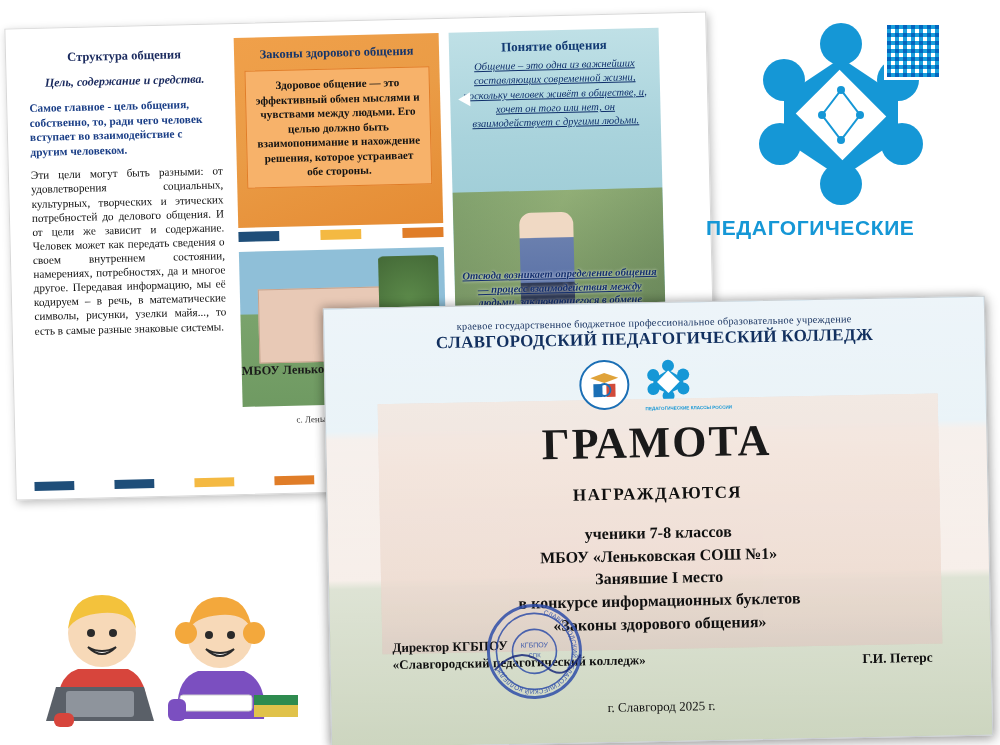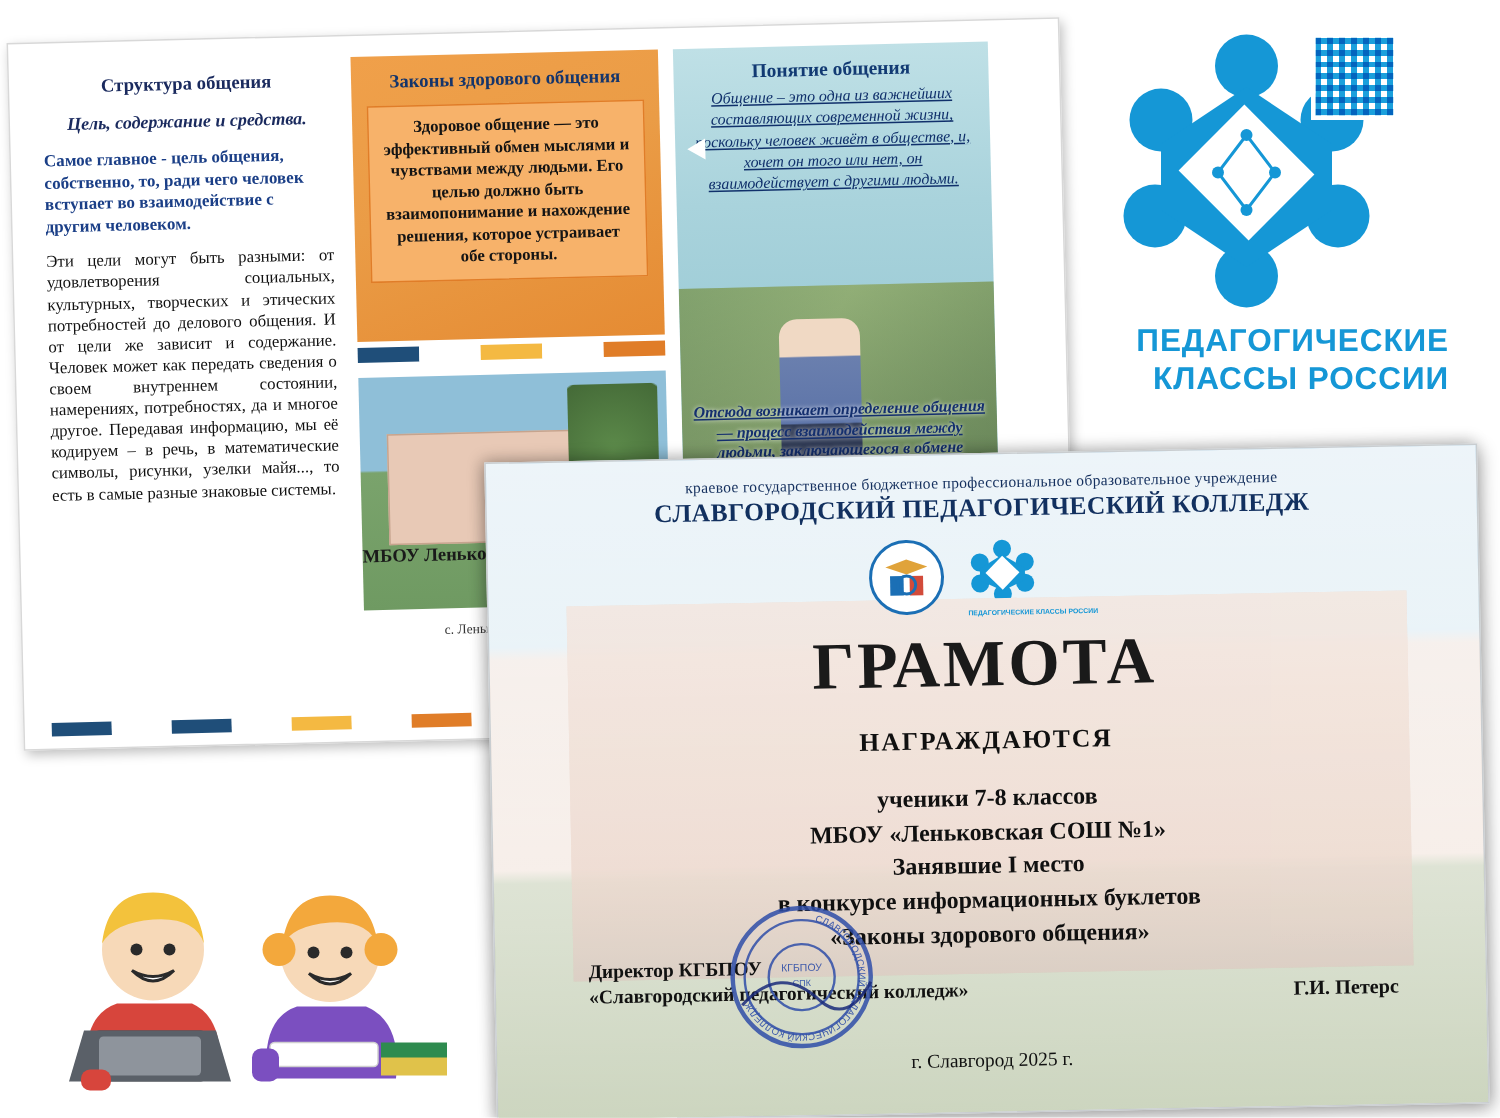--- a/index.html
+++ b/index.html
@@ -211,24 +211,24 @@
     position: absolute;
     left: 18px; bottom: 8px;
     width: 360px; height: 9px;
     display: flex;
   }
   .slide-bottom-bars div { flex: 1; height: 100%; }
 
   
   .logo-block {
     position: absolute;
-    right: 34px;
+    right: 24px;
     top: 18px;
     width: 270px;
-    text-align: right;
+    text-align: left;
   }
   .logo-mark {
     position: relative;
     width: 190px;
     height: 190px;
     margin: 0 auto;
   }
   .logo-qr {
     position: absolute;
     right: -6px;
@@ -468,21 +468,20 @@
         <circle cx="76" cy="97" r="4"></circle>
         <circle cx="114" cy="97" r="4"></circle>
         <circle cx="95" cy="122" r="4"></circle>
         <path d="M95 72 L76 97 L95 122 L114 97 Z" fill="none" stroke="#1597d6" stroke-width="2"></path>
       </g>
     </svg>
     <div class="logo-qr"></div>
   </div>
   <div class="logo-text">
     <div>ПЕДАГОГИЧЕСКИЕ</div>
-    <div>КЛАССЫ РОССИИ</div>
   </div>
 </div>
 
 <div class="kids">
   <svg width="290" height="200" viewBox="0 0 290 200">
 
     <g>
       <ellipse cx="78" cy="186" rx="62" ry="9" fill="#ffffff"></ellipse>
       <path d="M40 180 Q36 140 60 132 L110 132 Q132 142 128 180 Z" fill="#d7453c"></path>
       <circle cx="84" cy="96" r="34" fill="#f7d9b8"></circle>

